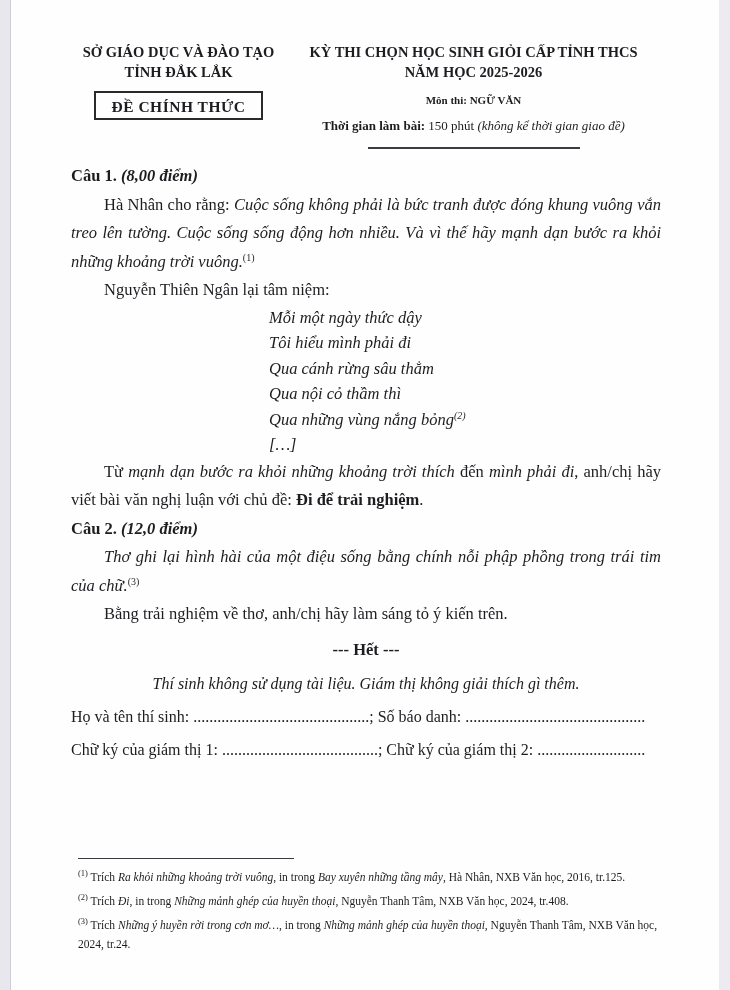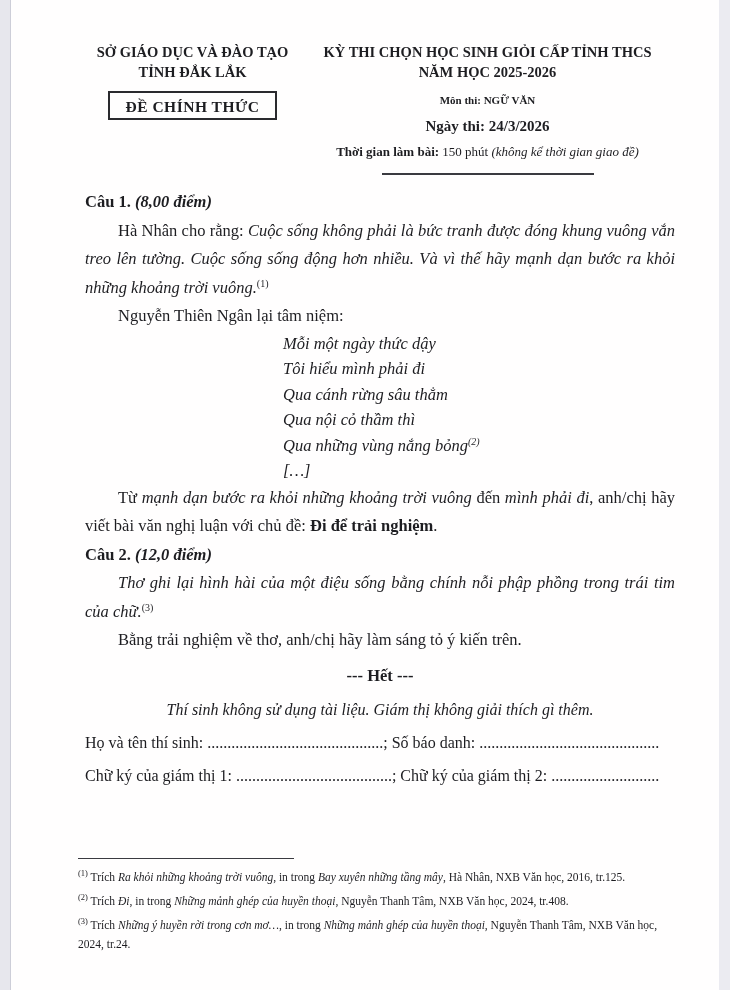--- a/index.html
+++ b/index.html
@@ -14,21 +14,21 @@
   }
   .edge-left {
     position:absolute; left:0; top:0; bottom:0; width:10px;
     background:#e7e7ed; border-right:1px solid #cdced8;
   }
   .edge-right {
     position:absolute; right:0; top:0; bottom:0; width:11px;
     background:#ebebf1;
   }
   .content {
-    position:absolute; left:85px; top:42px; width:590px;
+    position:absolute; left:71px; top:42px; width:590px;
   }
   
   .header { display:flex; }
   .header-left { width:215px; text-align:center; }
   .header-right { flex:1; text-align:center; }
   .hl-line { font-weight:bold; font-size:14.5px; line-height:20px; }
   .stamp-box {
     display:inline-block; margin-top:9px;
     border:2px solid #2a2a2e;
     padding:5px 16px 2px 16px;
@@ -82,21 +82,20 @@
     <div class="header">
       <div class="header-left">
         <div class="hl-line">SỞ GIÁO DỤC VÀ ĐÀO TẠO</div>
         <div class="hl-line">TỈNH ĐẮK LẮK</div>
         <div class="stamp-box">ĐỀ CHÍNH THỨC</div>
       </div>
       <div class="header-right">
         <div class="hr-line1">KỲ THI CHỌN HỌC SINH GIỎI CẤP TỈNH THCS</div>
         <div class="hr-line1">NĂM HỌC 2025-2026</div>
         <div class="hr-sub">Môn thi: NGỮ VĂN</div>
-        <div class="hr-date">Ngày thi: 24/3/2026</div>
         <div class="hr-duration"><span class="lbl">Thời gian làm bài:</span><span> 150 phút </span><span class="note">(không kể thời gian giao đề)</span></div>
         <div class="header-divider"></div>
       </div>
     </div>
 
     <div class="body-block">
 
       <p class="q-head"><span class="b">Câu 1.</span><span class="bi"> (8,00 điểm)</span></p>
 
       <p class="bodyp indent"><span>Hà Nhân cho rằng: </span><span class="i">Cuộc sống không phải là bức tranh được đóng khung vuông vắn treo lên tường. Cuộc sống sống động hơn nhiều. Và vì thế hãy mạnh dạn bước ra khỏi những khoảng trời vuông.</span><sup class="fn-ref">(1)</sup></p>
@@ -105,21 +104,21 @@
 
       <div class="poem">
         <div>Mỗi một ngày thức dậy</div>
         <div>Tôi hiểu mình phải đi</div>
         <div>Qua cánh rừng sâu thẳm</div>
         <div>Qua nội cỏ thầm thì</div>
         <div><span>Qua những vùng nắng bỏng</span><sup class="fn-ref">(2)</sup></div>
         <div>[…]</div>
       </div>
 
-      <p class="bodyp indent"><span>Từ </span><span class="i">mạnh dạn bước ra khỏi những khoảng trời vuông</span><span> đến </span><span class="i">mình phải đi</span><span>, anh/chị hãy viết bài văn nghị luận với chủ đề: </span><span class="b">Đi để trải nghiệm</span><span>.</span></p>
+      <p class="bodyp indent"><span>Từ </span><span class="i">mạnh dạn bước ra khỏi những khoảng trời thích</span><span> đến </span><span class="i">mình phải đi</span><span>, anh/chị hãy viết bài văn nghị luận với chủ đề: </span><span class="b">Đi để trải nghiệm</span><span>.</span></p>
 
       <p class="q-head"><span class="b">Câu 2.</span><span class="bi"> (12,0 điểm)</span></p>
 
       <p class="bodyp indent"><span class="i">Thơ ghi lại hình hài của một điệu sống bằng chính nỗi phập phồng trong trái tim của chữ.</span><sup class="fn-ref">(3)</sup></p>
 
       <p class="bodyp indent">Bằng trải nghiệm về thơ, anh/chị hãy làm sáng tỏ ý kiến trên.</p>
 
       <div class="end-mark">--- Hết ---</div>
 
       <div class="exam-note">Thí sinh không sử dụng tài liệu. Giám thị không giải thích gì thêm.</div>

